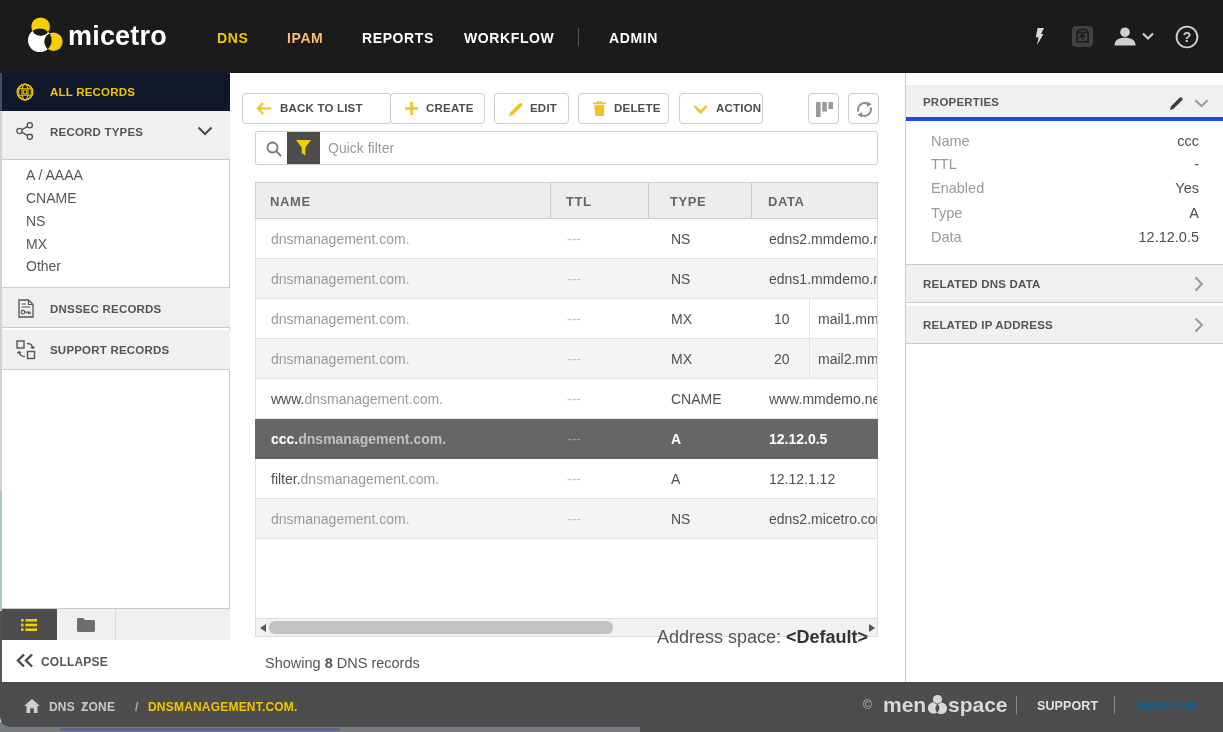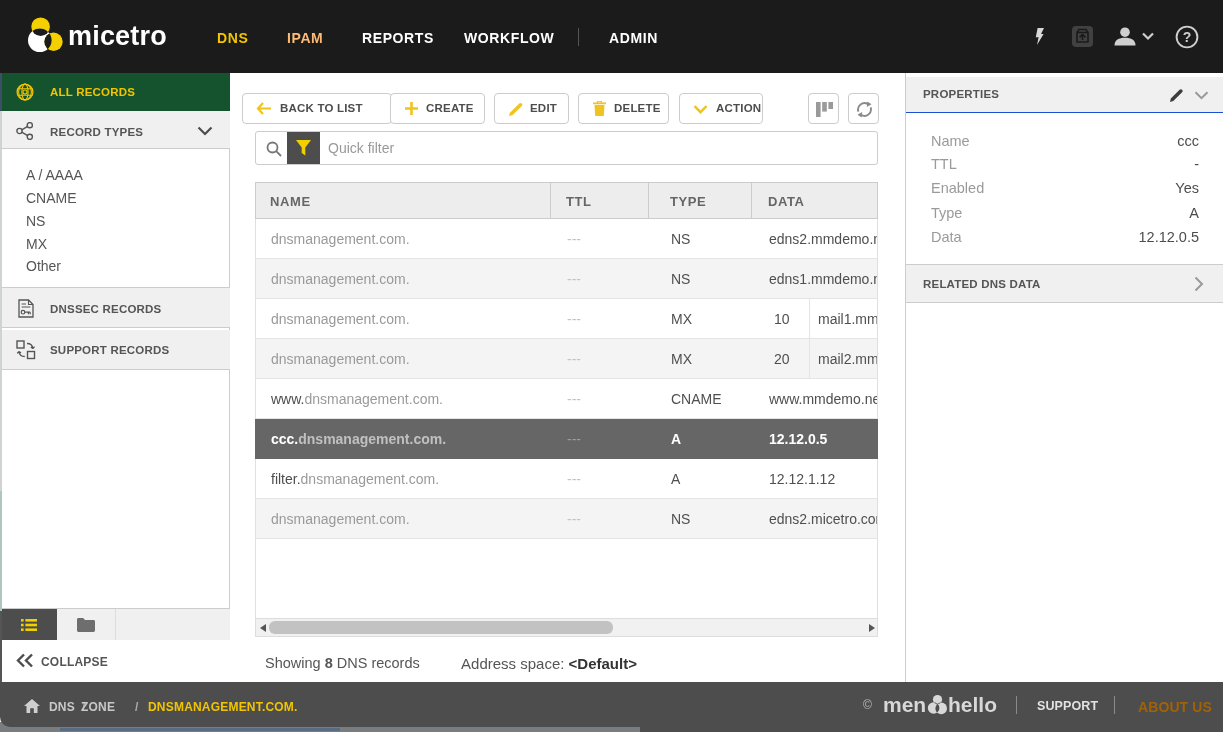--- a/index.html
+++ b/index.html
@@ -62,32 +62,32 @@
   </svg>
 
   <svg class="abs" style="left:1175px;top:25px" width="24" height="24" viewBox="0 0 24 24">
     <circle cx="12" cy="12" r="10.4" fill="none" stroke="#cfcfcf" stroke-width="1.9"></circle>
     <text x="12" y="17" font-size="14" font-weight="bold" fill="#cfcfcf" text-anchor="middle" font-family="Liberation Sans">?</text>
   </svg>
 </div>
 
 <div class="abs" style="left:0;top:73px;width:230px;height:609px;background:#fff;border-right:1px solid #ccc">
 
-  <div class="abs" style="left:0;top:0;width:230px;height:38px;background:#14532d">
+  <div class="abs" style="left:0;top:0;width:230px;height:38px;background:#0f172a">
     <svg class="abs" style="left:16px;top:83px;top:10px" width="18" height="18" viewBox="0 0 18 18">
       <circle cx="9" cy="9" r="7.9" fill="none" stroke="#f2c500" stroke-width="1.3"></circle>
       <ellipse cx="9" cy="9" rx="3.1" ry="7.9" fill="none" stroke="#f2c500" stroke-width="1.1"></ellipse>
       <ellipse cx="9" cy="9" rx="6.4" ry="7.9" fill="none" stroke="#f2c500" stroke-width="1.1"></ellipse>
       <path d="M1.6 5.7 H16.4 M1.6 12.3 H16.4" stroke="#f2c500" stroke-width="1.1"></path>
       <circle cx="9" cy="9" r="2" fill="none" stroke="#f2c500" stroke-width="1.1"></circle>
     </svg>
     <div class="abs bold" style="left:50px;top:13px;font-size:11.5px;color:#f2c500;letter-spacing:.2px">ALL RECORDS</div>
   </div>
 
-  <div class="abs" style="left:0;top:38px;width:230px;height:38px;background:#f0f0f0;border-bottom:1px solid #ccc">
+  <div class="abs" style="left:0;top:38px;width:230px;height:49px;background:#f0f0f0;border-bottom:1px solid #ccc">
     <svg class="abs" style="left:16px;top:11px" width="18" height="18" viewBox="0 0 18 18">
       <circle cx="3.5" cy="9" r="2.6" fill="none" stroke="#555" stroke-width="1.4"></circle>
       <circle cx="13.8" cy="3.2" r="2.6" fill="none" stroke="#555" stroke-width="1.4"></circle>
       <circle cx="13.8" cy="14.8" r="2.6" fill="none" stroke="#555" stroke-width="1.4"></circle>
       <path d="M5.8 7.8 L11.6 4.4 M5.8 10.2 L11.6 13.6" stroke="#555" stroke-width="1.4"></path>
     </svg>
     <div class="abs bold" style="left:50px;top:15px;font-size:11.5px;color:#555;letter-spacing:.2px">RECORD TYPES</div>
     <svg class="abs" style="left:197px;top:15px" width="16" height="10" viewBox="0 0 16 10">
       <path d="M1.5 1.5 L8 8 L14.5 1.5" fill="none" stroke="#4d4d4d" stroke-width="2.2"></path>
     </svg>
@@ -279,45 +279,51 @@
     <svg class="abs" style="left:4px;top:5px" width="6" height="8" viewBox="0 0 6 8">
         <path d="M6 0 L0 4 L6 8 Z" fill="#555"></path>
       </svg>
     <svg class="abs" style="left:613px;top:5px" width="6" height="8" viewBox="0 0 6 8">
         <path d="M0 0 L6 4 L0 8 Z" fill="#555"></path>
       </svg>
     <div class="abs" style="left:13px;top:2px;width:344px;height:13px;background:#c2c2c2;border-radius:6px"></div>
   </div>
 
   <div class="abs" style="left:35px;top:582px;font-size:14.5px;color:#555">Showing <b>8</b> DNS records</div>
-  <div class="abs" style="left:0;top:582px;width:638px;text-align:center;font-size:15px;color:#555">Address space: <b style="color:#333">&lt;Default&gt;</b></div>
+  <div class="abs" style="left:0;top:554px;width:638px;text-align:right;font-size:18px;color:#555">Address space: <b style="color:#333">&lt;Default&gt;</b></div>
 </div>
 
 <div class="abs" style="left:905px;top:73px;width:318px;height:609px;background:#fff;border-left:1px solid #ccc">
-  <div class="abs" style="left:0;top:4px;width:317px;height:36px;background:#f0f0f0;border-bottom:1px solid #1d4ed8">
+  <div class="abs" style="left:0;top:12px;width:317px;height:36px;background:#f0f0f0;border-bottom:4px solid #1d4ed8">
     <div class="abs bold" style="left:17px;top:11px;font-size:11.5px;color:#555;letter-spacing:.2px">PROPERTIES</div>
     <svg class="abs" style="left:262px;top:10px" width="17" height="17" viewBox="0 0 17 17">
       <path d="M2 15 L2.8 11.6 L11.6 2.8 C12.3 2.1 13.4 2.1 14.1 2.8 C14.8 3.5 14.8 4.6 14.1 5.3 L5.3 14.1 Z" fill="#3d3d3d"></path>
     </svg>
     <svg class="abs" style="left:288px;top:14px" width="15" height="9" viewBox="0 0 15 9">
       <path d="M1.5 1.2 L7.5 7.2 L13.5 1.2" fill="none" stroke="#999" stroke-width="2"></path>
     </svg>
   </div>
   <div class="abs" style="left:25px;top:60px;font-size:14.5px;color:#9a9a9a">Name</div>
   <div class="abs" style="left:0;top:60px;width:293px;text-align:right;font-size:14.5px;color:#4d4d4d">ccc</div>
   <div class="abs" style="left:25px;top:83px;font-size:14.5px;color:#9a9a9a">TTL</div>
   <div class="abs" style="left:0;top:83px;width:293px;text-align:right;font-size:14.5px;color:#4d4d4d">-</div>
   <div class="abs" style="left:25px;top:107px;font-size:14.5px;color:#9a9a9a">Enabled</div>
   <div class="abs" style="left:0;top:107px;width:293px;text-align:right;font-size:14.5px;color:#4d4d4d">Yes</div>
   <div class="abs" style="left:25px;top:132px;font-size:14.5px;color:#9a9a9a">Type</div>
   <div class="abs" style="left:0;top:132px;width:293px;text-align:right;font-size:14.5px;color:#4d4d4d">A</div>
   <div class="abs" style="left:25px;top:156px;font-size:14.5px;color:#9a9a9a">Data</div>
   <div class="abs" style="left:0;top:156px;width:293px;text-align:right;font-size:14.5px;color:#4d4d4d">12.12.0.5</div>
   <div class="abs" style="left:0;top:191px;width:317px;height:39px;background:#f0f0f0;border-top:1px solid #ccc;border-bottom:1px solid #ccc">
     <div class="abs bold" style="left:17px;top:13px;font-size:11.5px;color:#555;letter-spacing:.2px">RELATED DNS DATA</div>
+    <svg class="abs" style="left:288px;top:11px" width="10" height="16" viewBox="0 0 10 16">
+      <path d="M1.5 1.5 L8 8 L1.5 14.5" fill="none" stroke="#999" stroke-width="2"></path>
+    </svg>
+  </div>
+  <div class="abs" style="left:0;top:233px;width:317px;height:38px;background:#f0f0f0;border-bottom:1px solid #ccc">
+    <div class="abs bold" style="left:17px;top:13px;font-size:11.5px;color:#555;letter-spacing:.2px">RELATED IP ADDRESS</div>
     <svg class="abs" style="left:288px;top:11px" width="10" height="16" viewBox="0 0 10 16">
       <path d="M1.5 1.5 L8 8 L1.5 14.5" fill="none" stroke="#999" stroke-width="2"></path>
     </svg>
   </div>
 </div>
 
 <div class="abs" style="left:0;top:722px;width:640px;height:10px;background:#797d80"></div>
 <div class="abs" style="left:60px;top:728px;width:280px;height:3px;background:#5a6b85"></div>
 <div class="abs" style="left:0;top:682px;width:1223px;height:45px;background:#4d4d4d;border-bottom-left-radius:10px"></div>
 <div class="abs" style="left:640px;top:682px;width:583px;height:50px;background:#4d4d4d"></div>
@@ -345,23 +351,23 @@
     <circle cx="6.6" cy="14" r="5.8" fill="#d8d8d8"></circle>
     <circle cx="14.2" cy="14.4" r="5.8" fill="#d8d8d8"></circle>
     <g clip-path="url(#mmA)">
         <circle cx="6.6" cy="14" r="5.8" fill="#4d4d4d"></circle>
         <circle cx="14.2" cy="14.4" r="5.8" fill="#4d4d4d"></circle>
       </g>
     <g clip-path="url(#mmB)">
         <circle cx="14.2" cy="14.4" r="5.8" fill="#4d4d4d"></circle>
       </g>
   </svg>
-  <div class="abs bold" style="left:948px;top:11px;font-size:21px;color:#d8d8d8;letter-spacing:0">hello</div>
+  <div class="abs bold" style="left:948px;top:11px;font-size:21px;color:#d8d8d8;letter-spacing:0">space</div>
   <div class="abs" style="left:1016px;top:14px;width:1px;height:18px;background:#8a8a8a"></div>
   <div class="abs bold" style="left:1037px;top:17px;font-size:12.5px;color:#e2e2e2;letter-spacing:.1px">SUPPORT</div>
   <div class="abs" style="left:1114px;top:14px;width:1px;height:18px;background:#8a8a8a"></div>
-  <div class="abs bold" style="left:1138px;top:17px;font-size:14px;color:#a16207;letter-spacing:.1px">ABOUT US</div>
+  <div class="abs bold" style="left:1138px;top:17px;font-size:11px;color:#0369a1;letter-spacing:.1px">ABOUT US</div>
 </div>
 
 <div class="abs" style="left:0;top:73px;width:2px;height:38px;background:#3d4f66"></div>
 <div class="abs" style="left:0;top:111px;width:2px;height:380px;background:#cfd4d2"></div>
 <div class="abs" style="left:0;top:491px;width:2px;height:120px;background:#aec7bd"></div>
 <div class="abs" style="left:0;top:611px;width:2px;height:71px;background:#555"></div>
 
 </body></html>

